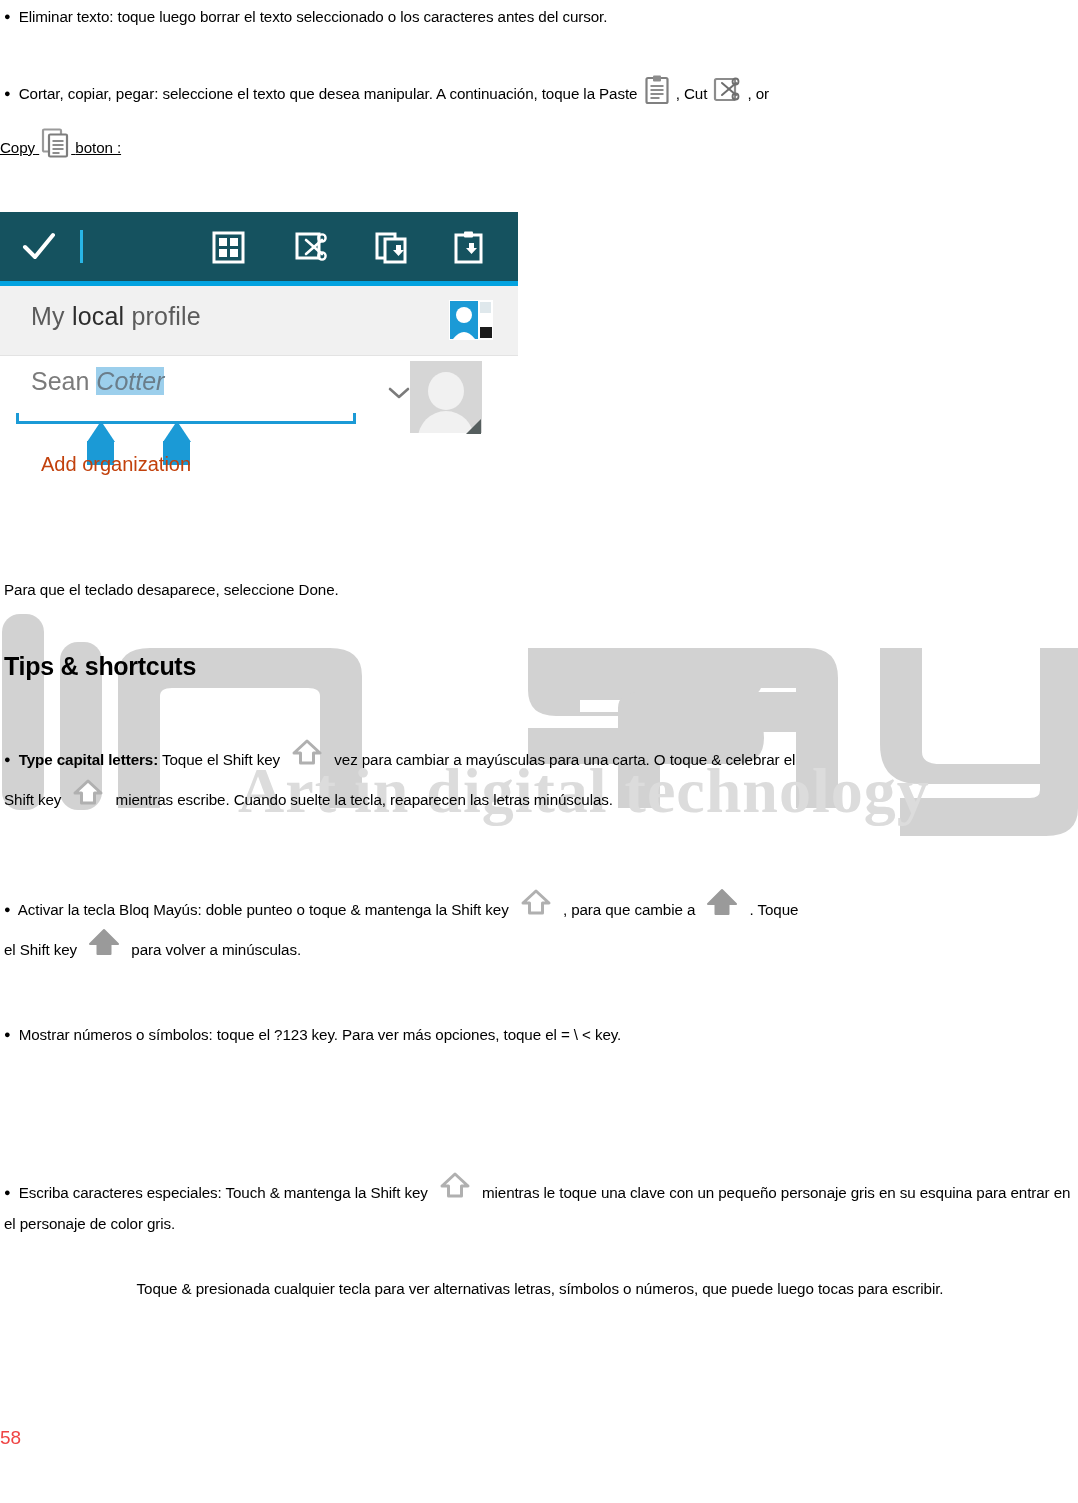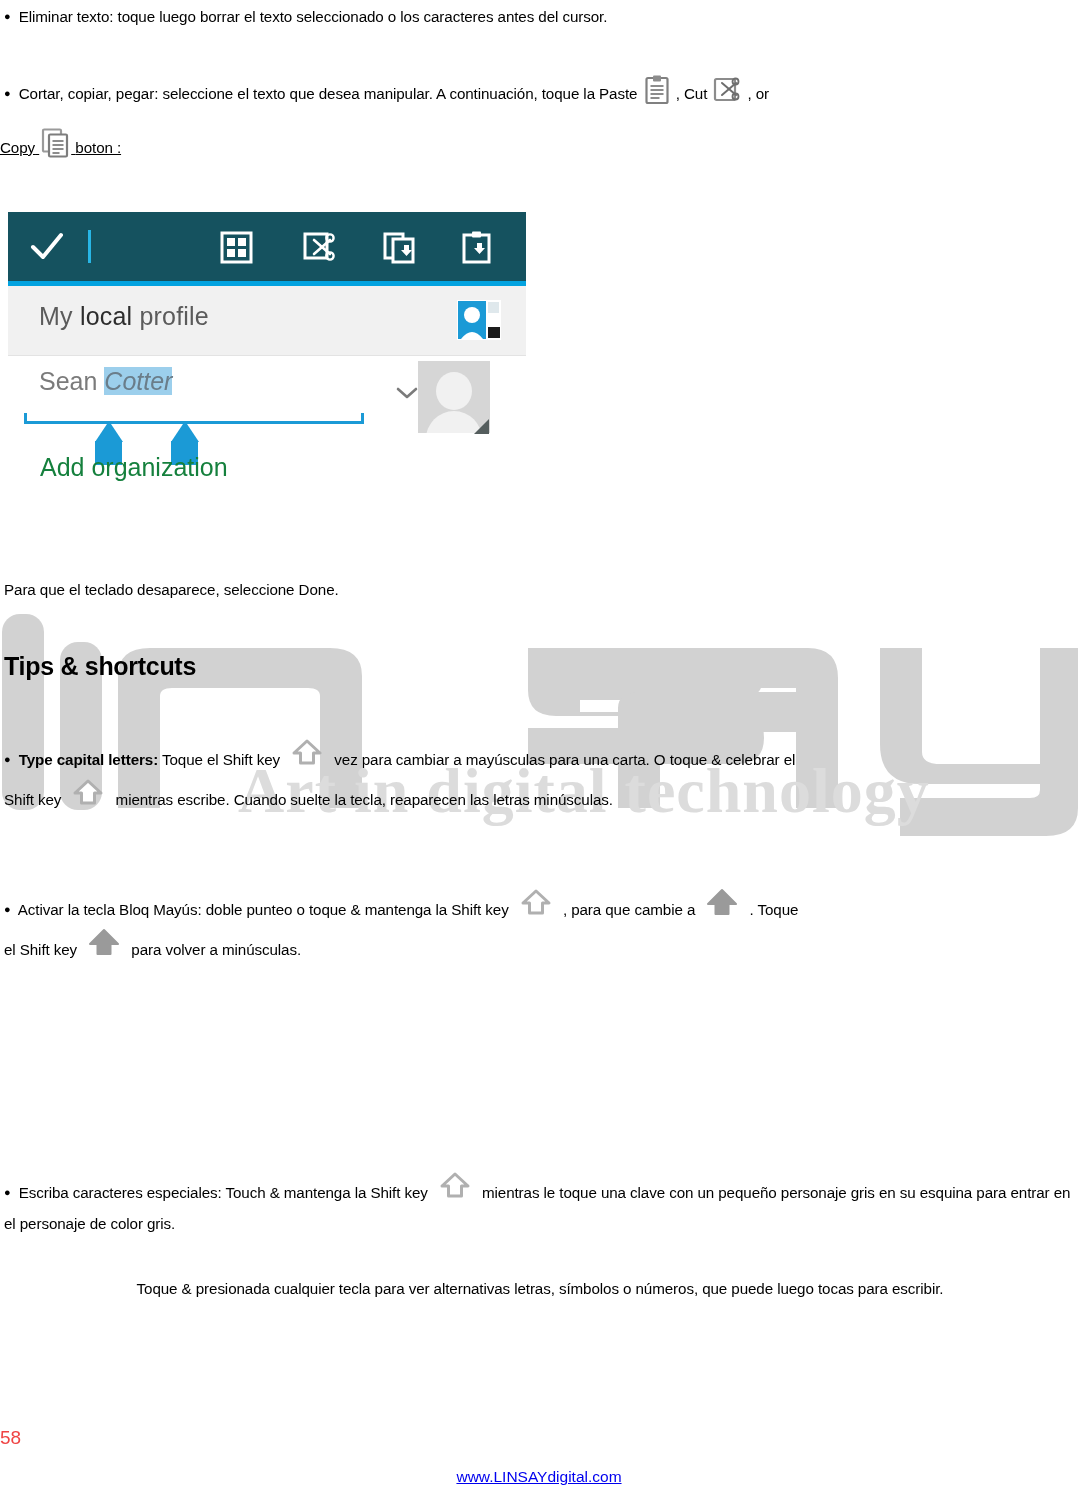--- a/index.html
+++ b/index.html
@@ -67,21 +67,20 @@
 
   
   .shot {
     position: absolute;
     left: 0;
     top: 212px;
     width: 518px;
     height: 268px;
     z-index: 3;
     font-family: "Liberation Sans", sans-serif;
-    margin-left: 8px;
   }
   .shot-toolbar {
     position: absolute;
     left: 0; top: 0;
     width: 518px; height: 69px;
     background: #15525f;
     box-sizing: border-box;
   }
   .shot-accent {
     position: absolute;
@@ -186,23 +185,23 @@
     width: 0; height: 0;
     border-left: 14px solid transparent;
     border-right: 14px solid transparent;
     border-bottom: 21px solid #1b9ad6;
     top: 0; left: -14px;
   }
   .handle.h1 { left: 87px; }
   .handle.h2 { left: 163px; }
   .addorg {
     position: absolute;
-    left: 32px; top: 95px;
-    font-size: 25px;
-    color: #15803d;
+    left: 41px; top: 95px;
+    font-size: 20px;
+    color: #c2410c;
   }
   .chev {
     position: absolute;
     left: 388px; top: 28px;
     width: 22px; height: 14px;
   }
   .avatar-box {
     position: absolute;
     left: 410px; top: 3px;
     width: 72px; height: 72px;
@@ -461,34 +460,36 @@
     <br>
     <span>el Shift key</span>
     <span class="ic ic-shift">
       <svg viewBox="0 0 40 30" xmlns="http://www.w3.org/2000/svg">
         <path d="M20 2 L34 16 L26.5 16 L26.5 26 L13.5 26 L13.5 16 L6 16 Z" fill="#9a9a9a" stroke="#9a9a9a" stroke-width="2" stroke-linejoin="round"></path>
       </svg>
     </span>
     <span>para volver a minúsculas.</span>
   </div>
 
+  <div class="para bulleted" style="left:4px; top:1023px; width:1070px;">
+    <span>Mostrar números o símbolos: toque el ?123 key. Para ver más opciones, toque el = \ &lt; key.</span>
+  </div>
 
 
   <div class="para bulleted" style="left:4px; top:1178px; width:1072px; line-height:2.0;">
     <span>Escriba caracteres especiales: Touch &amp; mantenga la Shift key</span>
     <span class="ic ic-shift">
       <svg viewBox="0 0 40 30" xmlns="http://www.w3.org/2000/svg">
         <path d="M20 3 L33 15 L26.5 15 L26.5 25 L13.5 25 L13.5 15 L7 15 Z" fill="#ffffff" stroke="#b0b0b0" stroke-width="3" stroke-linejoin="round"></path>
       </svg>
     </span>
     <span>mientras le toque una clave con un pequeño</span>
     <span>personaje gris en su esquina para entrar en el personaje de color gris.</span>
   </div>
 
   <div class="para" style="left:4px; top:1277px; width:1072px;text-align:center;">
     <span>Toque &amp; presionada cualquier tecla para ver alternativas letras, símbolos o números, que puede luego tocas para</span>
     <span>escribir.</span>
   </div>
 
   <div class="pagenum">58</div>
-  <a class="site-link" href="#">www.LINSAYdigital.com</a>
 
 </div>
 
 </body></html>

